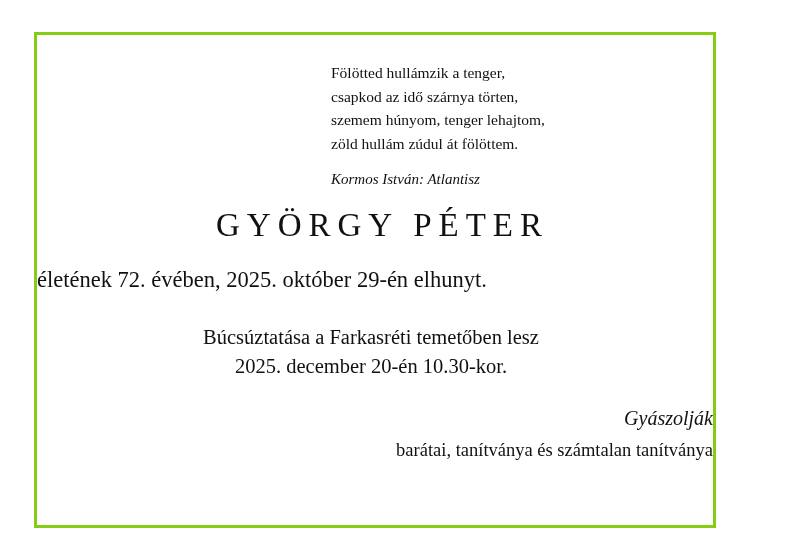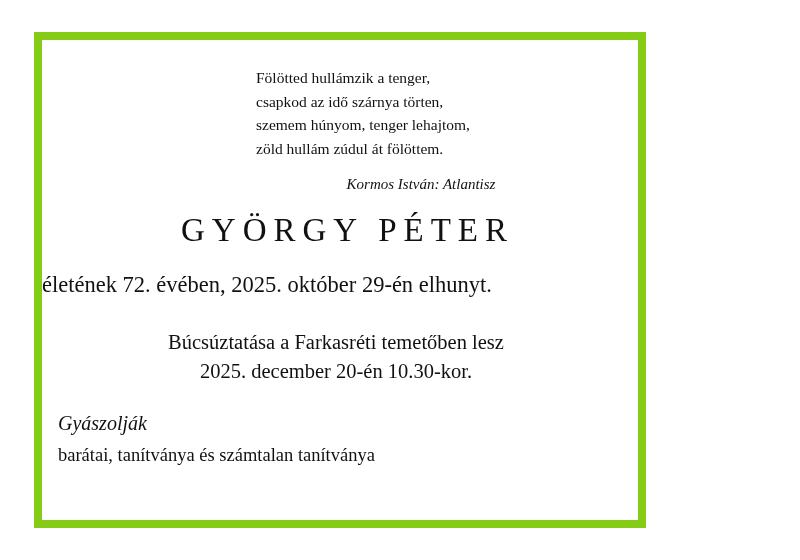--- a/index.html
+++ b/index.html
@@ -20,23 +20,23 @@
     height: 560px;
     position: relative;
     background: #ffffff;
     box-sizing: border-box;
   }
 
   .obituary-frame {
     position: absolute;
     left: 34px;
     top: 32px;
-    width: 612px;
+    width: 682px;
     height: 496px;
-    border: 8px solid #84cc16;
+    border: 3px solid #84cc16;
     background: #ffffff;
     box-sizing: border-box;
   }
 
   .frame-inner {
     position: absolute;
     left: 0;
     top: 0;
     right: 0;
     bottom: 0;
@@ -55,21 +55,21 @@
   .poem-line {
     font-size: 15.5px;
     line-height: 1.52;
     color: #111111;
     white-space: nowrap;
   }
   .poem-source {
     margin-top: 16px;
     font-size: 15px;
     font-style: italic;
-    text-align: center;
+    text-align: left;
     color: #111111;
   }
 
   
   .deceased-name {
     position: absolute;
     left: 0;
     right: 0;
     top: 172px;
     text-align: center;
@@ -101,24 +101,24 @@
   }
   .ceremony-line {
     font-size: 20.5px;
     line-height: 1.42;
     color: #111111;
   }
 
   
   .mourners-block {
     position: absolute;
-    left: 16px;
+    left: 0;
     right: 0;
     top: 372px;
-    text-align: left;
+    text-align: right;
   }
   .mourners-heading {
     font-size: 20px;
     font-style: italic;
     margin-bottom: 7px;
     color: #111111;
   }
   .mourners-line {
     font-size: 18.5px;
     line-height: 1.48;

